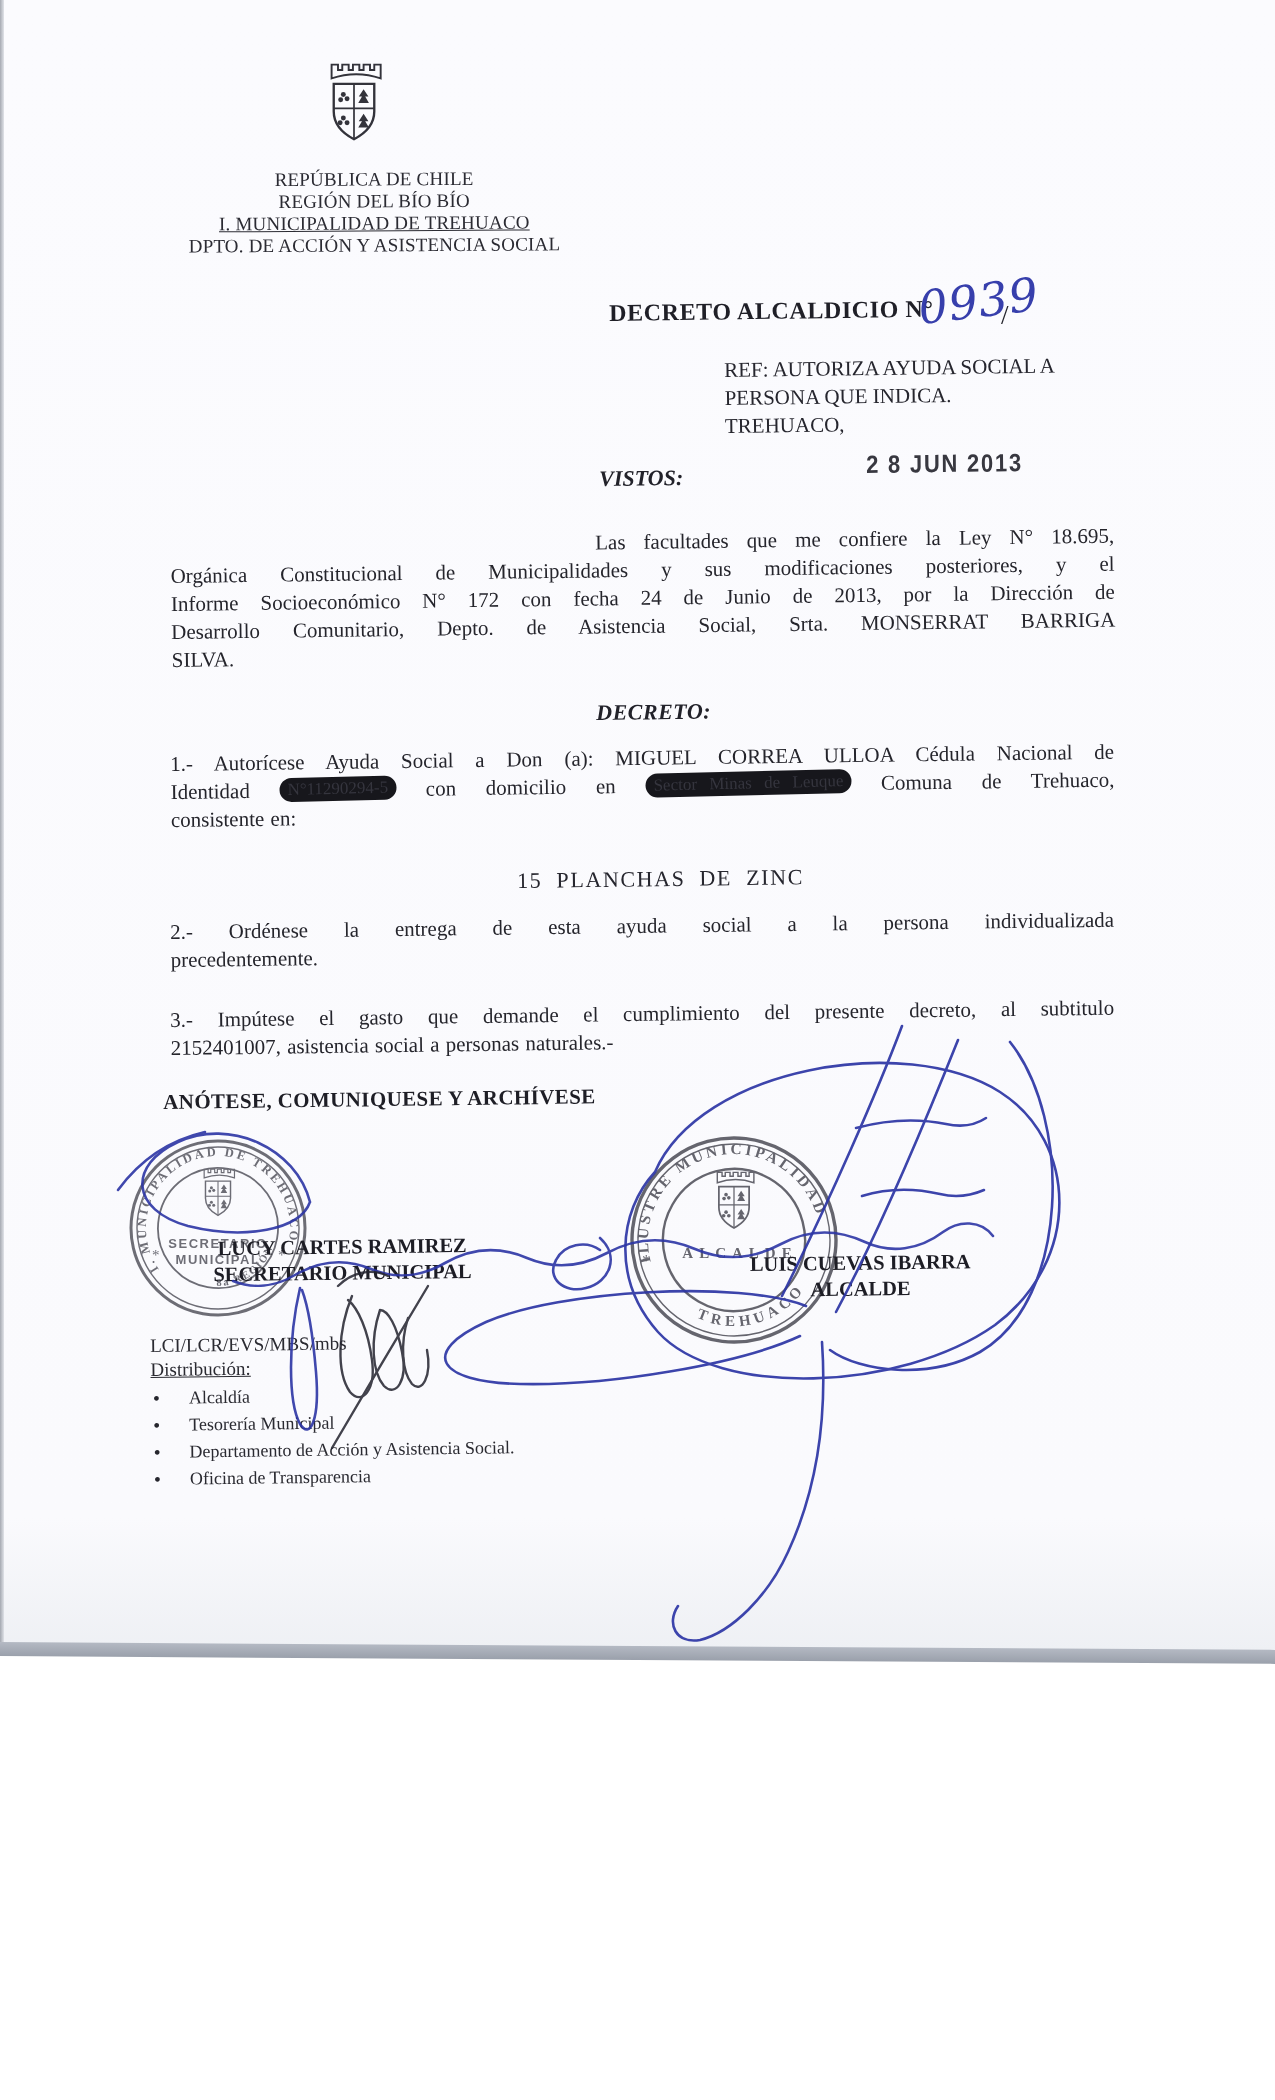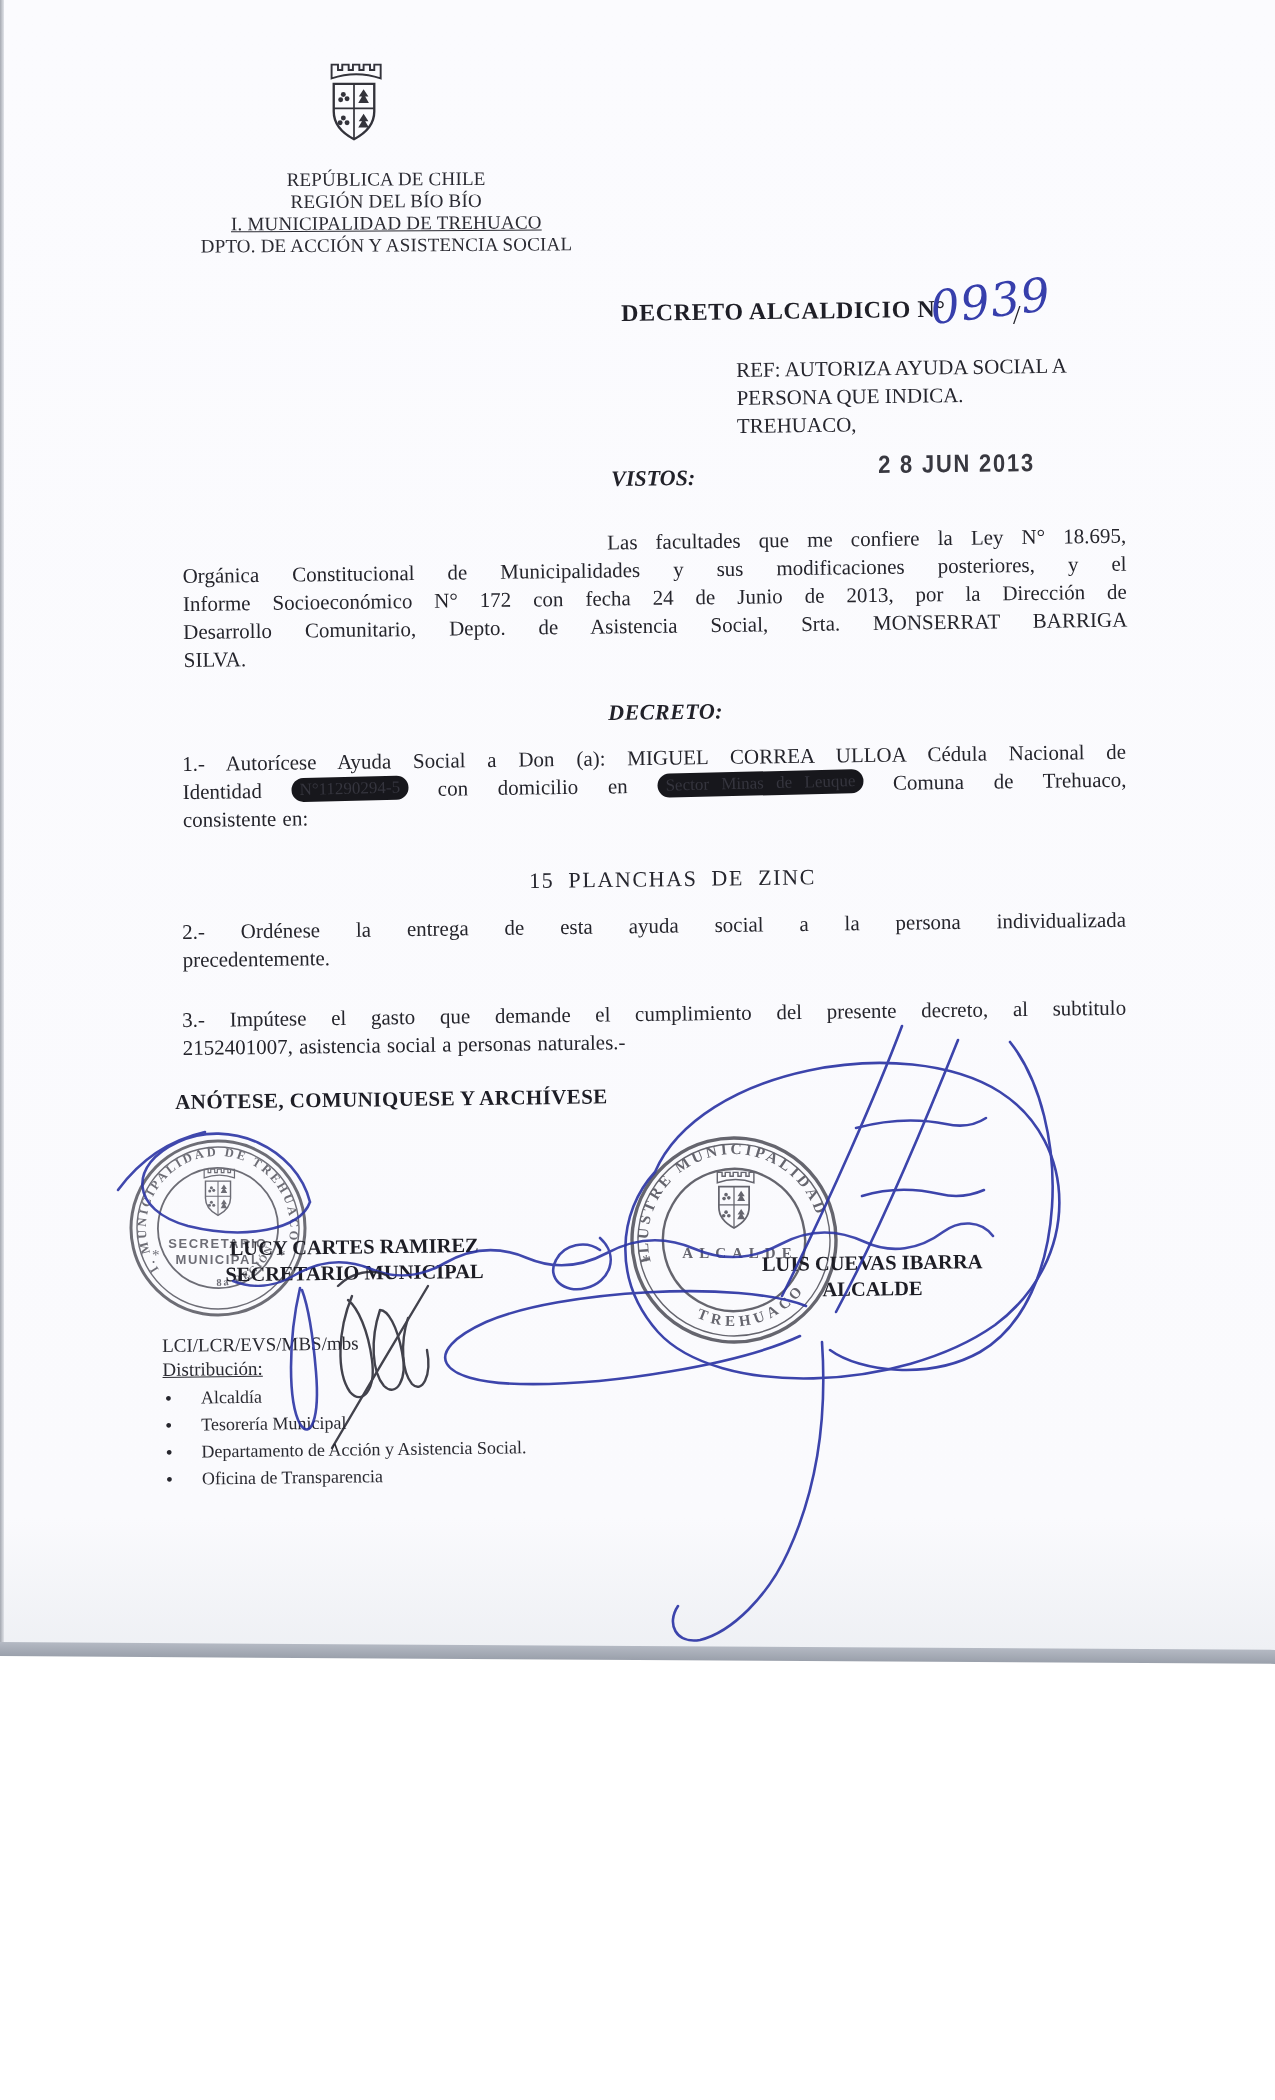--- a/index.html
+++ b/index.html
@@ -37,21 +37,21 @@
        transform:rotate(-.6deg);white-space:nowrap;overflow:hidden;}
   .sig-block{width:360px;text-align:center;font-weight:bold;color:#1d1d25;}
   .sig-name{font-size:20.5px;line-height:26px;}
   .sig-role{font-size:20.5px;line-height:26px;}
   .footer{font-size:19px;color:#2a2a31;line-height:24px;}
   .footer .u{text-decoration:underline;}
   .dist-list{margin:4px 0 0 0;padding:0;list-style:none;font-size:18px;}
   .dist-list li{position:relative;padding-left:38px;margin-bottom:3px;}
   .dist-list li::before{content:"•";position:absolute;left:2px;top:0;font-size:20px;color:#26262d;}
   svg.layer{position:absolute;left:0;top:0;pointer-events:none;}
-  .z1{z-index:1}.z2{z-index:2;position:absolute;left:16px;top:0;width:1194px;height:1650px;}
+  .z1{z-index:1}.z2{z-index:2;position:absolute;left:4px;top:0;width:1194px;height:1650px;}
   .z3{z-index:3}
 </style>
 </head>
 <body>
 
 <div class="page">
   <div class="scan">
     <div class="edge-left"></div>
 
     <svg class="layer z1" width="1275" height="1650" viewBox="0 0 1275 1650">

